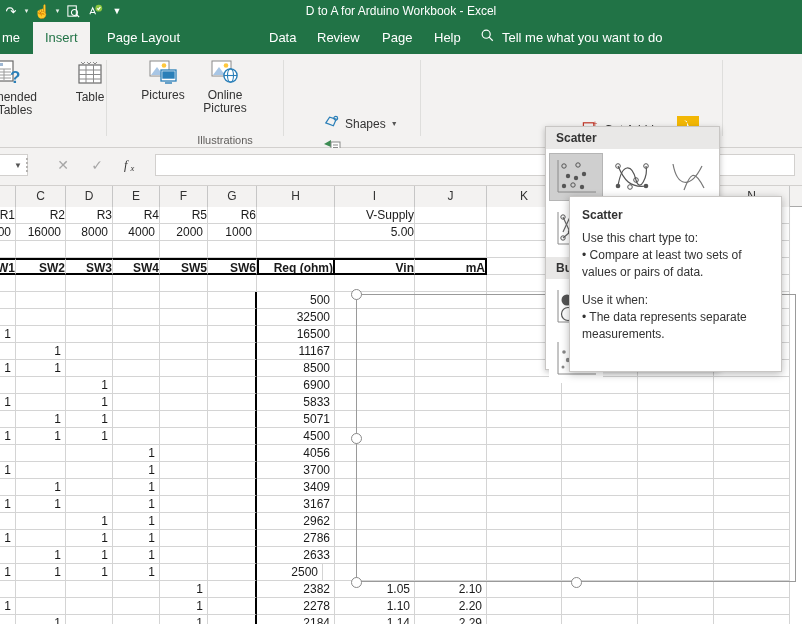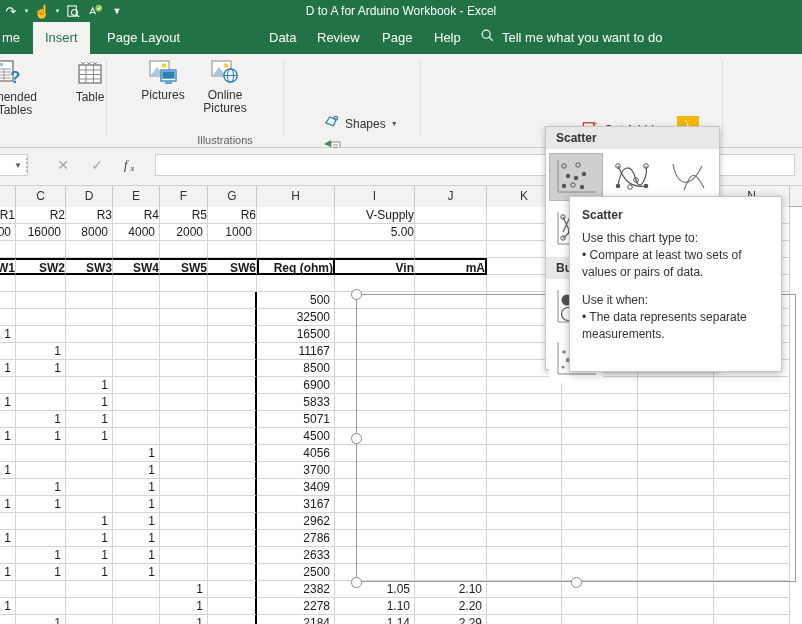--- a/index.html
+++ b/index.html
@@ -845,21 +845,21 @@
       <div class="cell num" style="left: 113px; width: 47px; top: 340px;">1</div>
       <div class="cell num" style="left: 160px; width: 48px; top: 340px;"></div>
       <div class="cell num" style="left: 208px; width: 49px; top: 340px; border-right: 2px solid rgb(0, 0, 0);"></div>
       <div class="cell num" style="left: 257px; width: 78px; top: 340px;">2633</div>
       <div class="cell num" style="left: -28px; width: 44px; top: 357px; border-left: 2px solid rgb(0, 0, 0);">1</div>
       <div class="cell num" style="left: 16px; width: 50px; top: 357px;">1</div>
       <div class="cell num" style="left: 66px; width: 47px; top: 357px;">1</div>
       <div class="cell num" style="left: 113px; width: 47px; top: 357px;">1</div>
       <div class="cell num" style="left: 160px; width: 48px; top: 357px;"></div>
       <div class="cell num" style="left: 208px; width: 49px; top: 357px; border-right: 2px solid rgb(0, 0, 0);"></div>
-      <div class="cell num" style="left: 257px; width: 78px; top: 357px;">2500</div>
+      <div class="cell num" style="left: 257px; width: 66px; top: 357px;">2500</div>
       <div class="cell num" style="left: -28px; width: 44px; top: 374px; border-left: 2px solid rgb(0, 0, 0);"></div>
       <div class="cell num" style="left: 16px; width: 50px; top: 374px;"></div>
       <div class="cell num" style="left: 66px; width: 47px; top: 374px;"></div>
       <div class="cell num" style="left: 113px; width: 47px; top: 374px;"></div>
       <div class="cell num" style="left: 160px; width: 48px; top: 374px;">1</div>
       <div class="cell num" style="left: 208px; width: 49px; top: 374px; border-right: 2px solid rgb(0, 0, 0);"></div>
       <div class="cell num" style="left: 257px; width: 78px; top: 374px;">2382</div>
       <div class="cell num" style="left: 335px; width: 80px; top: 374px;">1.05</div>
       <div class="cell num" style="left: 415px; width: 72px; top: 374px;">2.10</div>
       <div class="cell num" style="left: -28px; width: 44px; top: 391px; border-left: 2px solid rgb(0, 0, 0);">1</div>

